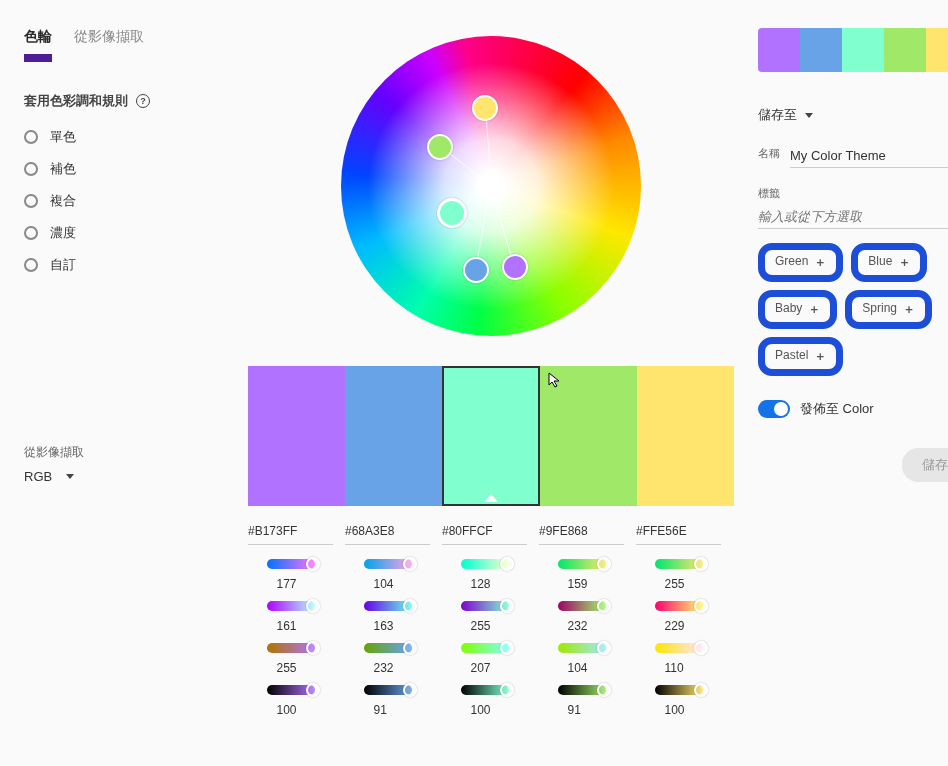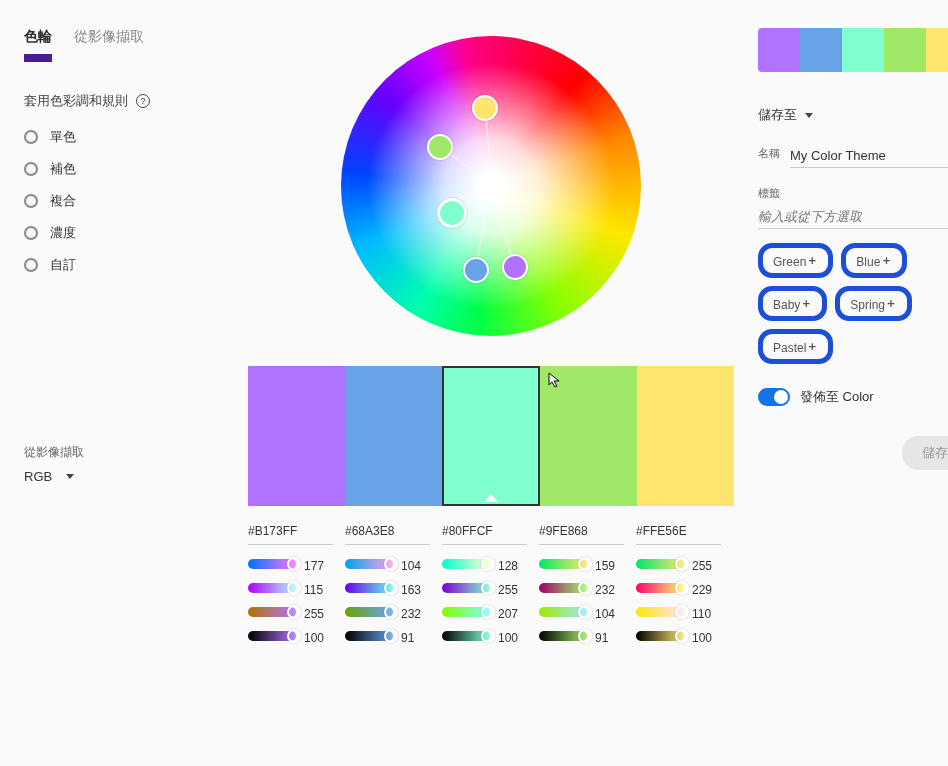--- a/index.html
+++ b/index.html
@@ -18,21 +18,21 @@
   .left { width: 200px; flex-shrink: 0; }
   .center { flex: 1; }
   .right { width: 210px; flex-shrink: 0; }
 
   
   .tabs { display: flex; gap: 22px; margin-bottom: 30px; }
   .tab { font-size: 14px; color: #888; cursor: pointer; padding-bottom: 8px; }
   .tab.active { color: #2c2c2c; font-weight: 600; border-bottom: 8px solid #4c1d95; }
 
   
-  .rule-header { display: flex; align-items: center; gap: 8px; font-size: 13px; color: #444; margin-bottom: 18px; }
+  .rule-header { display: flex; align-items: center; gap: 8px; font-size: 13px; color: #444; margin-bottom: 18px; font-weight: bold; }
   .info-icon { width: 14px; height: 14px; border: 1px solid #444; border-radius: 50%; font-size: 9px; display: inline-flex; align-items: center; justify-content: center; cursor: pointer;}
 
   
   .radio-group { display: flex; flex-direction: column; gap: 14px; }
   .radio-item { display: flex; align-items: center; gap: 12px; cursor: pointer; font-size: 13px; color: #333; }
   .radio-outer { width: 14px; height: 14px; border: 2px solid #888; border-radius: 50%; display: inline-flex; align-items: center; justify-content: center; }
   .radio-item.selected .radio-outer { border-color: #1473e6; }
   .radio-inner { width: 6px; height: 6px; background:#1473e6; border-radius:50%; display:none; }
   .radio-item.selected .radio-inner { display:block; }
 
@@ -65,35 +65,35 @@
   .swatch.selected { outline:2px solid #333; outline-offset:-2px; }
   .swatch.selected::after {
     content:''; position:absolute; bottom:4px; left:50%; transform:translateX(-50%);
     border-left:7px solid transparent; border-right:7px solid transparent; border-bottom:8px solid #fff;
   }
 
   
   .columns { display:flex; gap:0; width:486px; margin:18px auto 0 auto; }
   .col { width:97px; padding-right:12px; }
   .hex { font-size:12px; color:#333; padding-bottom:6px; border-bottom:1px solid #ccc; margin-bottom:14px; }
-  .chan-row { display:flex; gap:8px; margin-bottom:10px; }
+  .chan-row { display:flex; align-items:center; gap:8px; margin-bottom:10px;flex-direction:column; }
   .slider { position:relative; width:48px; height:10px; border-radius:5px; cursor:pointer; }
   .slider::after { content:''; position:absolute; top:50%; right:2px; transform:translate(50%,-50%); width:10px; height:10px; border:2px solid #fff; border-radius:50%; background:rgba(255,255,255,0.15); box-shadow:0 0 2px rgba(0,0,0,.3);}
   .chan-val { font-size:12px; color:#333; width:28px; text-align:left; }
 
   
   .mini-swatches { display:flex; height:44px; border-radius:4px; overflow:hidden; margin-bottom:34px; }
   .mini-swatches div { flex:1; }
   .save-to { display:flex; align-items:center; gap:8px; font-size:13px; color:#333; cursor:pointer; margin-bottom:22px; }
   .field-row { display:flex; gap:10px; align-items:flex-start; margin-bottom:18px; }
   .field-label { font-size:11px; color:#666; width:22px; line-height:1.35; }
   .field-input { flex:1; font-size:13px; color:#333; border:none; border-bottom:1px solid #ccc; background:transparent; padding:2px 0 4px 0; outline:none; }
   .tag-input { font-size:13px; color:#999; font-style:italic; border:none; border-bottom:1px solid #ccc; background:transparent; width:100%; padding:2px 0 4px 0; outline:none; }
   .tag-chips { display:flex; flex-wrap:wrap; gap:8px; margin-top:14px; }
-  .chip { border:5px solid #1d4ed8; border-radius:14px; padding:4px 10px; font-size:12px; color:#555; display:inline-flex; align-items:flex-end; cursor:pointer; }
+  .chip { border:7px solid #1d4ed8; border-radius:14px; padding:4px 10px; font-size:12px; color:#555; display:inline-flex; align-items:flex-start; gap:6px; cursor:pointer; }
   .chip .plus { font-weight:600; }
   .publish-row { display:flex; align-items:center; gap:10px; margin-top:24px; font-size:13px; color:#333; }
   .toggle { width:32px; height:18px; background:#1473e6; border-radius:9px; position:relative; cursor:pointer; }
   .toggle::after { content:''; position:absolute; right:2px; top:2px; width:14px; height:14px; background:#fff; border-radius:50%; }
   .save-btn { margin-top:30px; float:right; background:#e6e6e6; color:#999; border:none; border-radius:16px; padding:8px 20px; font-size:13px; cursor:default; }
 </style>
 </head>
 <body>
 
 <div class="main">
@@ -166,21 +166,21 @@
 
     <div class="columns">
         <div class="col">
           <div class="hex">#B173FF</div>
           <div class="chan-row">
             <div class="slider" style="background: linear-gradient(90deg, rgb(0, 115, 255), rgb(255, 115, 255));"></div>
             <div class="chan-val">177</div>
           </div>
           <div class="chan-row">
             <div class="slider" style="background: linear-gradient(90deg, rgb(177, 0, 255), rgb(177, 255, 255));"></div>
-            <div class="chan-val">115</div>
+            <div class="chan-val">161</div>
           </div>
           <div class="chan-row">
             <div class="slider" style="background: linear-gradient(90deg, rgb(177, 115, 0), rgb(177, 115, 255));"></div>
             <div class="chan-val">255</div>
           </div>
           <div class="chan-row">
             <div class="slider" style="background: linear-gradient(90deg, rgb(0, 0, 0), rgb(177, 115, 255));"></div>
             <div class="chan-val">100</div>
           </div>
         </div>

